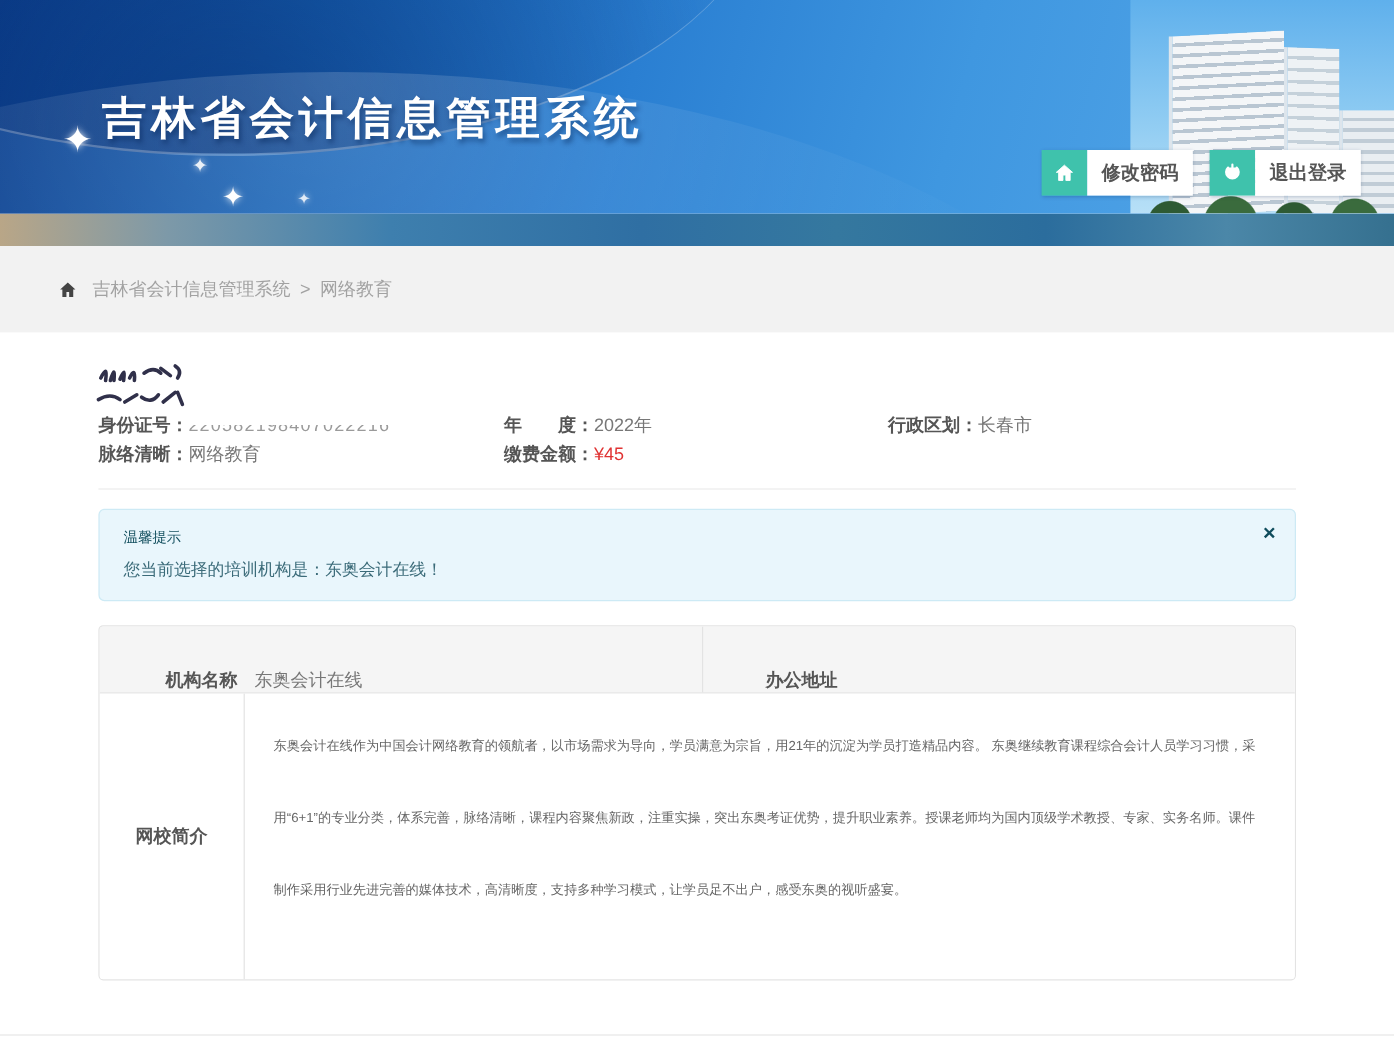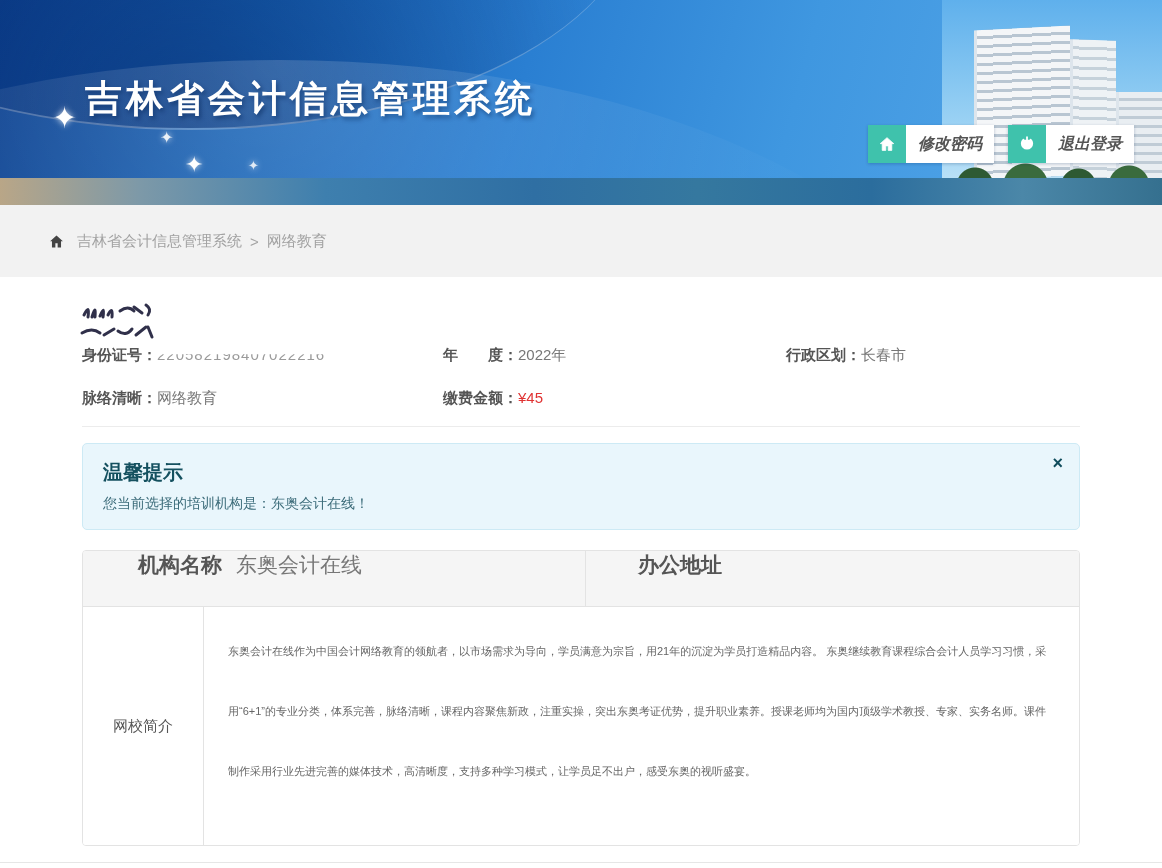--- a/index.html
+++ b/index.html
@@ -43,21 +43,21 @@
   .tower.wing { left:174px; top:92px; width:60px; height:90px;
     background:repeating-linear-gradient(180deg,#e9eef2 0 6px,#c0ccd6 6px 9px); }
   .trees { position:absolute; left:0; bottom:-8px; width:100%; height:40px;
     background:radial-gradient(circle at 15% 100%,#2e5a33 0 18px,transparent 19px),
                radial-gradient(circle at 38% 100%,#3a6b3d 0 22px,transparent 23px),
                radial-gradient(circle at 62% 100%,#2e5a33 0 17px,transparent 18px),
                radial-gradient(circle at 85% 100%,#3a6b3d 0 20px,transparent 21px); }
 
   
   .actions { position:absolute; right:28px; top:125px; display:flex; gap:14px; z-index:5; }
-  .act-btn { display:flex; cursor:pointer; box-shadow:0 1px 3px rgba(0,40,90,.25);font-style:italic; }
+  .act-btn { display:flex; cursor:pointer; box-shadow:0 1px 3px rgba(0,40,90,.25); }
   .act-ico { width:38px; height:38px; background:#3fc2ac; display:flex; align-items:center; justify-content:center; }
   .act-ico svg { width:18px; height:18px; fill:#fff; stroke:#fff; }
   .act-label { background:#fff; height:38px; min-width:80px; padding:0 12px; display:flex;
     align-items:center; justify-content:center; color:#555; font-size:16px; font-weight:bold; }
 
   
   .photo-strip { height:27px;
     background:linear-gradient(90deg,#b9a687 0%,#7d99a8 12%,#3e7fae 28%,#2f6fa3 46%,#35789f 60%,#2b6d9d 75%,#4b87a8 88%,#35708f 100%); }
 
   
@@ -66,47 +66,47 @@
   .crumb-bar span { font-size:15px; color:#a2a2a2; }
   .crumb-bar .sep { margin:0 8px; }
   .crumb-link { cursor:pointer; }
 
   
   .content { padding:0 82px; }
 
   .name-block { position:relative; height:52px; margin-top:16px; }
   .scribble { position:absolute; left:-6px; top:4px; }
 
-  .info-grid { display:grid; grid-template-columns:338px 320px 1fr; row-gap:4px; padding-bottom:18px;gap:23px; }
+  .info-grid { display:grid; grid-template-columns:338px 320px 1fr; row-gap:4px; padding-bottom:18px; }
   .info-item { font-size:15px; line-height:20px; color:#777; white-space:nowrap; }
   .info-item b { color:#555; font-weight:bold; }
   .fee-val { color:#e03333; }
   .id-val { color:#9a9a9a; display:inline-block; clip-path:inset(46% 0 0 0); letter-spacing:1px; }
 
   .divider { border-top:1px solid #ececec; margin:0 0 16px 0; }
 
   
   .notice { position:relative; background:#e9f6fc; border:1px solid #cdeaf5; border-radius:5px;
     padding:15px 20px 16px 20px; margin-bottom:20px; }
-  .notice-title { color:#14505f; font-size:20px; font-weight:bold; margin-bottom:9px; }
+  .notice-title { color:#14505f; font-size:12px; font-weight:normal; margin-bottom:9px; }
   .notice-msg { color:#3b6b79; font-size:14px; }
   .notice-close { position:absolute; right:16px; top:10px; color:#0f4c5c; font-size:18px;
     font-weight:bold; cursor:pointer; line-height:1; }
 
   
   .org-table { border:1px solid #e3e3e3; border-radius:4px; overflow:hidden; }
   .org-row1 { display:flex; background:#f5f5f5; border-bottom:1px solid #e3e3e3; height:56px; }
-  .org-cell { display:flex; align-items:flex-start; font-size:21px; }
+  .org-cell { display:flex; align-items:flex-end; font-size:15px; }
   .org-cell.c1 { width:503px; border-right:1px solid #e3e3e3; padding-left:55px; }
   .org-cell.c2 { flex:1; padding-left:52px; }
   .org-cell b { color:#555; font-weight:bold; margin-right:14px; white-space:nowrap; }
   .org-cell span { color:#777; }
   .org-row2 { display:flex; background:#fff; min-height:238px; }
   .intro-label { width:121px; border-right:1px solid #e3e3e3; display:flex; align-items:center;
-    justify-content:center; font-size:15px; font-weight:normal; color:#555; }
+    justify-content:center; font-size:15px; font-weight:bold; color:#555; }
   .intro-text { flex:1; padding:14px 24px 18px 24px; font-size:11px; color:#666; line-height:60px; }
 
   .footer-line { position:absolute; left:0; bottom:5px; width:100%; border-top:1px solid #e6e6e6; }
 </style>
 </head>
 <body>
 
 <div class="banner">
   <div class="building-photo">
     <div class="tower main"></div>

